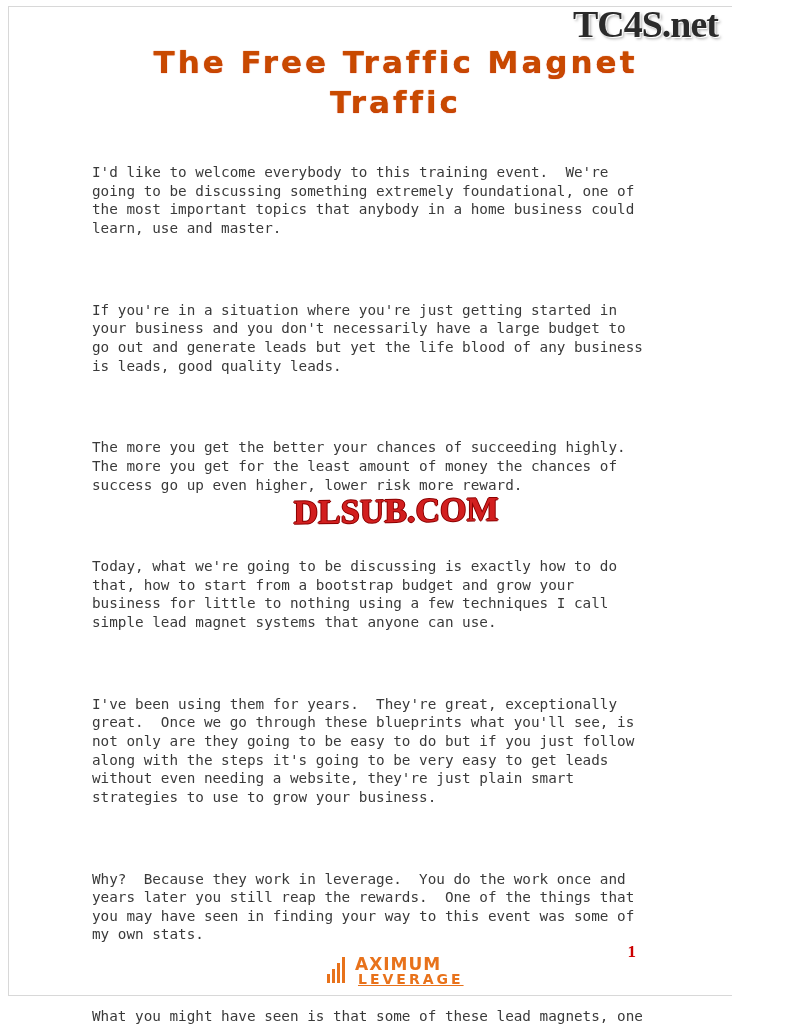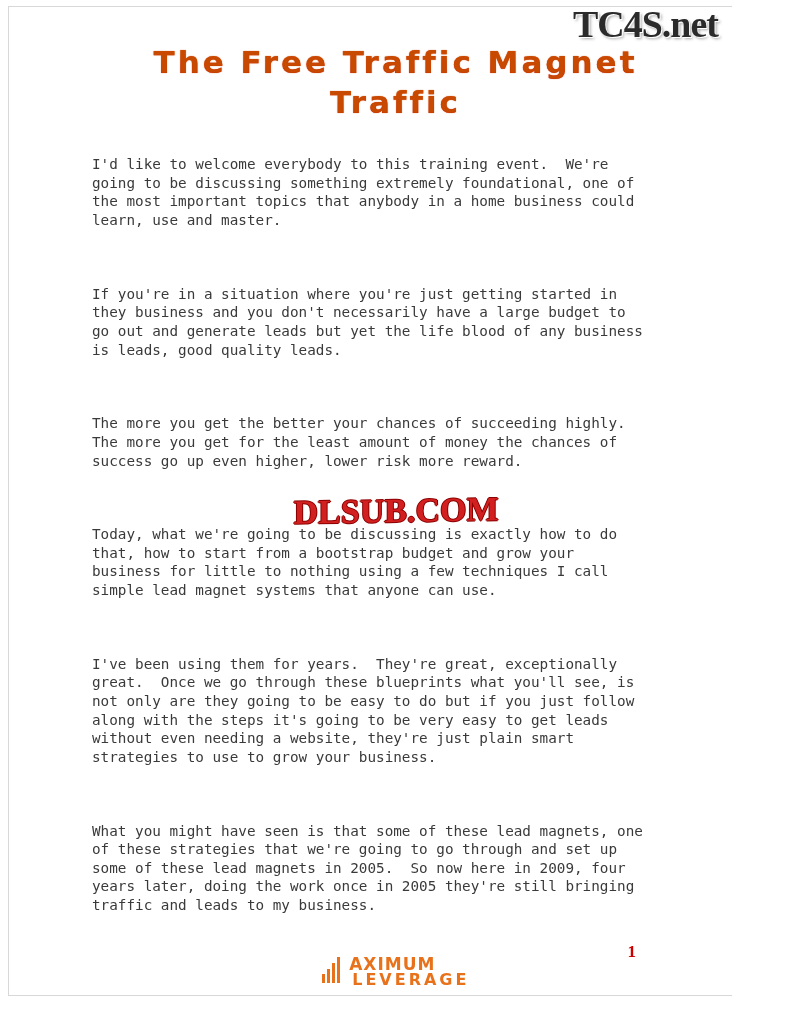--- a/index.html
+++ b/index.html
@@ -70,21 +70,21 @@
     left: 92px;
     top: 118px;
     width: 606px;
     font-family: "DejaVu Sans Mono", monospace;
     font-size: 14.3px;
     line-height: 18.6px;
     color: #3a3a3a;
     white-space: pre-wrap;
   }
   .para {
-    margin: 0 0 18px 0;
+    margin: 8px 0 18px 0;
     white-space: pre-wrap;
   }
   
   .dlsub {
     position: absolute;
     left: 196px;
     top: 492px;
     width: 400px;
     text-align: center;
     font-family: "Liberation Serif", serif;
@@ -135,24 +135,25 @@
   .logo-text {
     display: inline-block;
     vertical-align: top;
   }
   .logo-l1 {
     font-size: 17px;
     letter-spacing: 1px;
     display: block;
   }
   .logo-l2 {
-    font-size: 16px;
+    font-size: 14px;
     letter-spacing: 3px;
     display: block;
     margin-left: 3px;
+    text-decoration: underline;
   }
   .page-num {
     position: absolute;
     right: 96px;
     top: 942px;
     font-family: "Liberation Serif", serif;
     font-weight: bold;
     font-size: 17px;
     color: #cc0000;
   }
@@ -183,36 +184,40 @@
       <span class="l2 w">Traffic</span>
     </div>
   </div>
 
   <div class="body-text">
     <p class="para">I'd like to welcome everybody to this training event.  We're
 going to be discussing something extremely foundational, one of
 the most important topics that anybody in a home business could
 learn, use and master.</p>
     <p class="para">If you're in a situation where you're just getting started in
-they business and you don't necessarily have a large budget to
+your business and you don't necessarily have a large budget to
 go out and generate leads but yet the life blood of any business
 is leads, good quality leads.</p>
     <p class="para">The more you get the better your chances of succeeding highly.
 The more you get for the least amount of money the chances of
 success go up even higher, lower risk more reward.</p>
     <p class="para">Today, what we're going to be discussing is exactly how to do
 that, how to start from a bootstrap budget and grow your
 business for little to nothing using a few techniques I call
 simple lead magnet systems that anyone can use.</p>
     <p class="para">I've been using them for years.  They're great, exceptionally
 great.  Once we go through these blueprints what you'll see, is
 not only are they going to be easy to do but if you just follow
 along with the steps it's going to be very easy to get leads
 without even needing a website, they're just plain smart
 strategies to use to grow your business.</p>
+    <p class="para">Why?  Because they work in leverage.  You do the work once and
+years later you still reap the rewards.  One of the things that
+you may have seen in finding your way to this event was some of
+my own stats.</p>
     <p class="para">What you might have seen is that some of these lead magnets, one
 of these strategies that we're going to go through and set up
 some of these lead magnets in 2005.  So now here in 2009, four
 years later, doing the work once in 2005 they're still bringing
 traffic and leads to my business.</p>
     
     
   </div>
 
   <div class="dlsub">DLSUB.COM</div>

